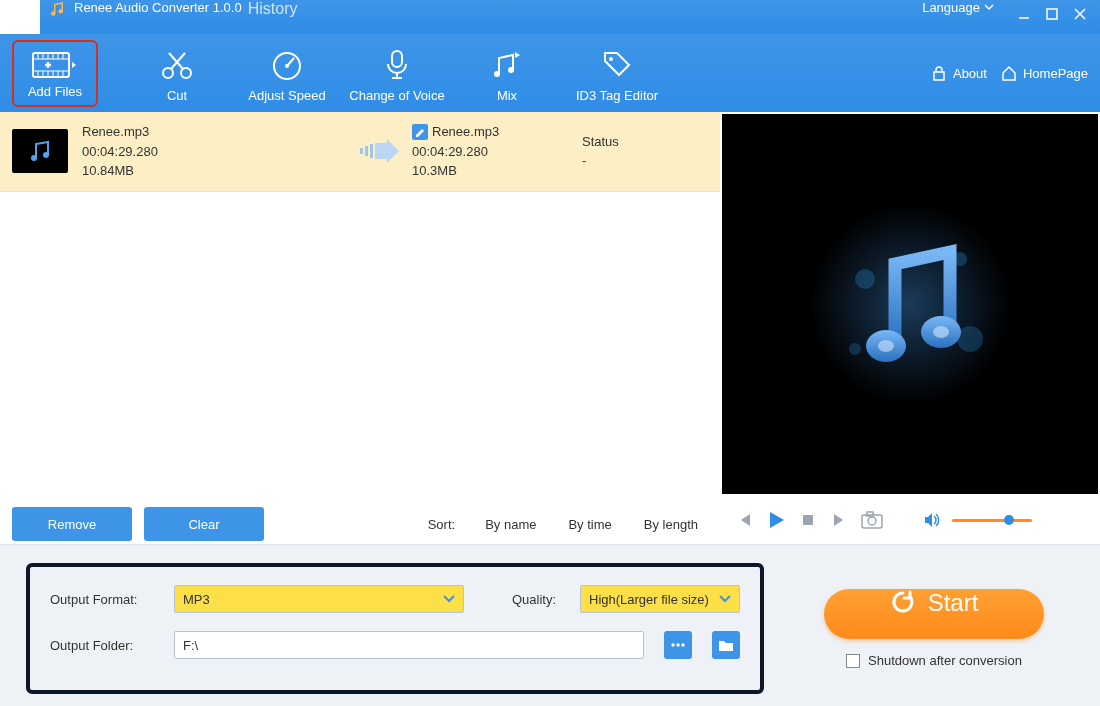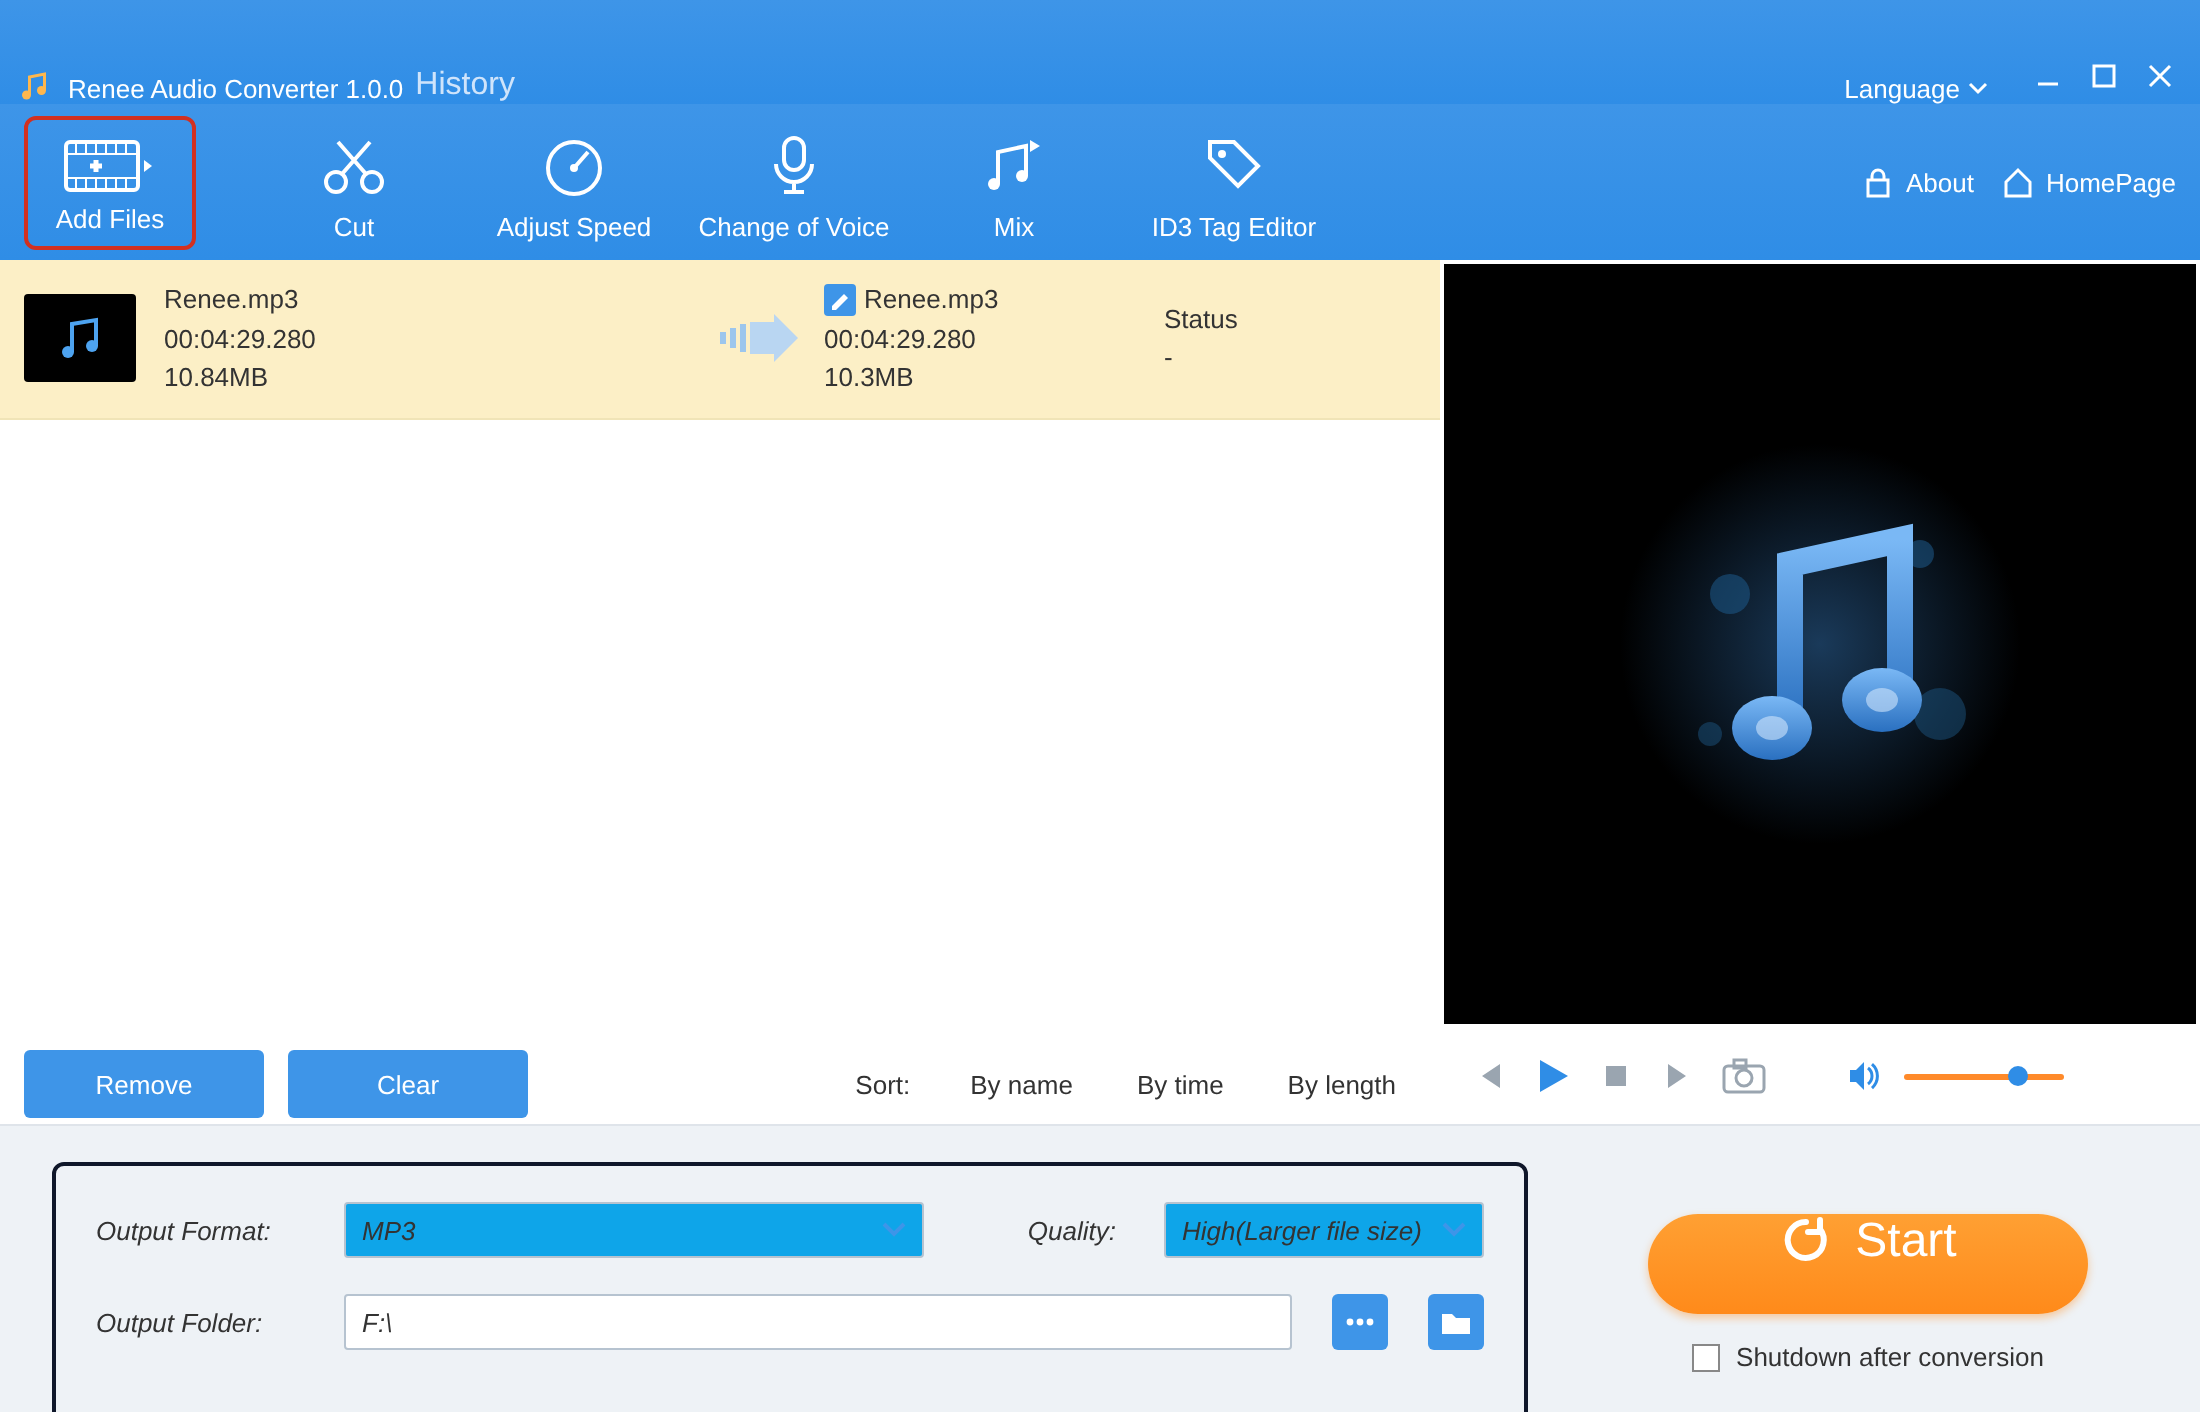--- a/index.html
+++ b/index.html
@@ -1,19 +1,19 @@
 <!DOCTYPE html>
 <html><head>
 <meta charset="utf-8">
 <style>
 * { box-sizing: border-box; margin: 0; padding: 0; font-family: "Segoe UI", Arial, sans-serif; }
 body { width: 1100px; height: 706px; background: #fff; overflow: hidden; }
 
 
-.titlebar { height: 52px; background: linear-gradient(#3e95e8, #2f8de6); display: flex; align-items: flex-end; padding: 0 6px 0 8px; color: #fff; }
+.titlebar { height: 34px; background: linear-gradient(#3e95e8, #2f8de6); display: flex; align-items: flex-start; padding: 0 6px 0 8px; color: #fff; margin-left: 40px; }
 .titlebar .logo { width: 18px; height: 18px; margin-right: 8px; }
 .titlebar .title { font-size: 13px; }
 .titlebar .history { font-size: 16px; margin-left: 6px; color: #cfe4fb; }
 .titlebar .spacer { flex: 1; }
 .titlebar .lang { display: flex; align-items: center; gap: 4px; font-size: 13px; cursor: pointer; margin-right: 16px; }
 .winbtn { width: 28px; height: 28px; display: flex; align-items: center; justify-content: center; cursor: pointer; }
 .winbtn svg { stroke: #fff; }
 
 
 .toolbar { height: 78px; background: linear-gradient(#3e95e8, #2f8de6); display: flex; align-items: center; padding: 0 12px; color: #fff; }
@@ -46,25 +46,25 @@
 .preview { flex: 1; background: #fff; display: flex; flex-direction: column; }
 .previewvideo { flex: 1; background: #000; margin: 2px; display: flex; align-items: center; justify-content: center; }
 .previewctrl { height: 48px; display: flex; align-items: center; padding: 0 12px; gap: 8px; }
 .pctrl { width: 24px; height: 24px; display: flex; align-items: center; justify-content: center; cursor: pointer; }
 .previewctrl .spacer2 { width: 20px; }
 .volslider { width: 80px; height: 3px; background: #ff8a2a; position: relative; border-radius: 2px; }
 .volslider::after { content: ""; position: absolute; right: 18px; top: -4px; width: 10px; height: 10px; border-radius: 50%; background: #2f8de6; }
 
 
 .bottom { height: 162px; background: #eef2f6; padding: 18px 26px 12px 26px; display: flex; gap: 30px; border-top: 1px solid #dfe4ea; }
-.settings { flex: 1; border: 2px solid #0f172a; border-radius: 6px; padding: 18px 20px 2px 20px; font-style: italic; }
+.settings { flex: 1; border: 4px solid #0f172a; border-radius: 6px; padding: 18px 20px 2px 20px; }
 .srow { display: flex; align-items: center; margin-bottom: 18px; gap: 14px; }
 .srow:last-child { margin-bottom: 0; }
 .slabel { width: 110px; font-size: 13px; color: #333; }
-.select { height: 28px; border: 1px solid #b6c3d0; background: #0ea5e9; border-radius: 2px; display: flex; align-items: center; padding: 0 8px; font-size: 13px; color: #333; position: relative; cursor: pointer; }
+.select { height: 28px; border: 1px solid #b6c3d0; background: #fde047; border-radius: 2px; display: flex; align-items: center; padding: 0 8px; font-size: 13px; color: #333; position: relative; cursor: pointer; }
 .select .caret { position: absolute; right: 8px; top: 50%; transform: translateY(-50%); }
 .sel-format { width: 290px; }
 .qlabel { font-size: 13px; color: #333; margin-left: auto; margin-right: 10px; }
 .sel-quality { width: 160px; align-items: center; }
 .folderinput { flex: 1; height: 28px; border: 1px solid #b6c3d0; background: #fff; border-radius: 2px; padding: 0 8px; font-size: 13px; color: #333; display: flex; align-items: center; }
 .iconbtn { width: 28px; height: 28px; background: #3e95e8; border-radius: 3px; display: flex; align-items: center; justify-content: center; cursor: pointer; margin-left: 6px; }
 
 .startcol { width: 280px; display: flex; flex-direction: column; align-items: center; justify-content: center; gap: 14px; }
 .startbtn { width: 220px; height: 50px; background: linear-gradient(#ffa033, #ff8a1a); border: none; border-radius: 25px; color: #fff; font-size: 24px; font-weight: 500; display: flex; align-items: flex-start; justify-content: center; gap: 12px; cursor: pointer; box-shadow: 0 2px 4px rgba(255,138,26,0.4); }
 .checkrow { display: flex; align-items: flex-end; gap: 8px; font-size: 13px; color: #333; }

